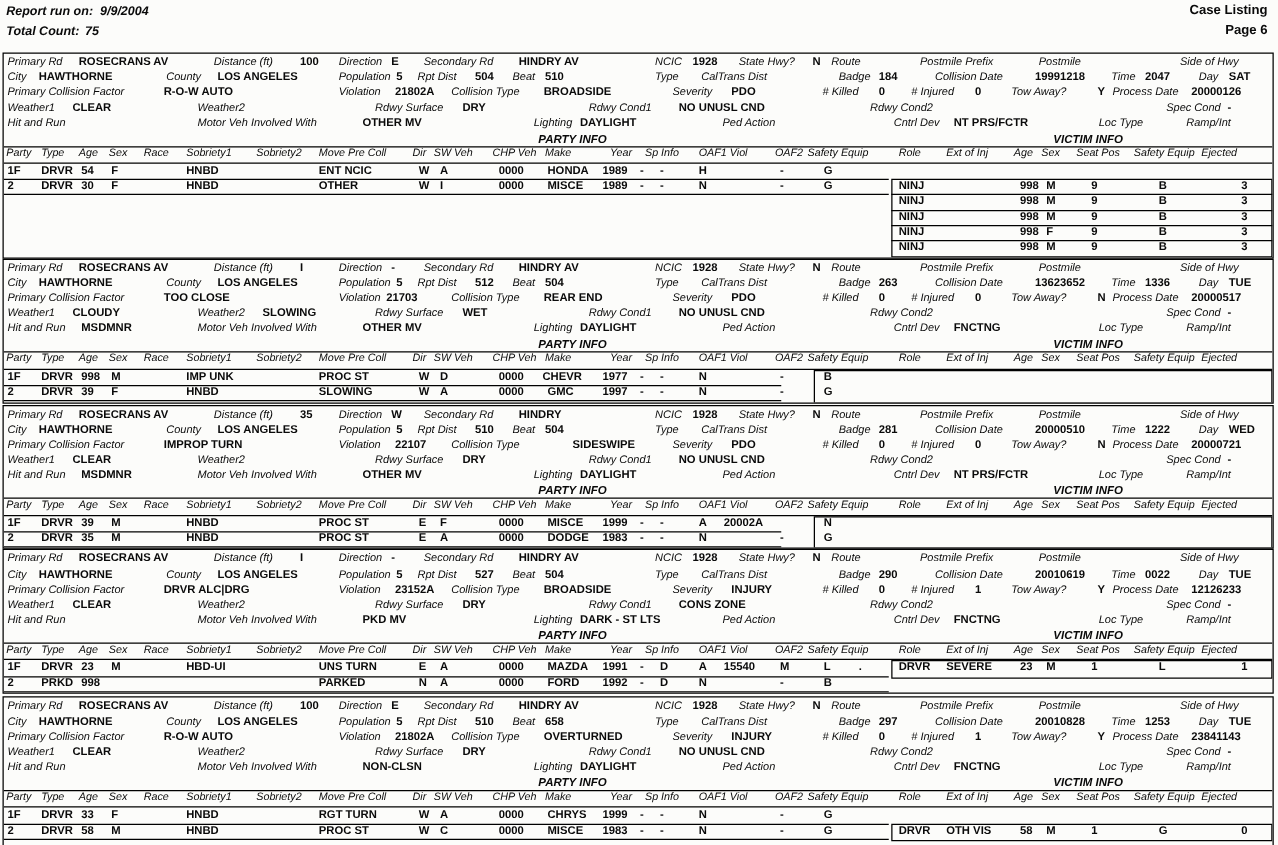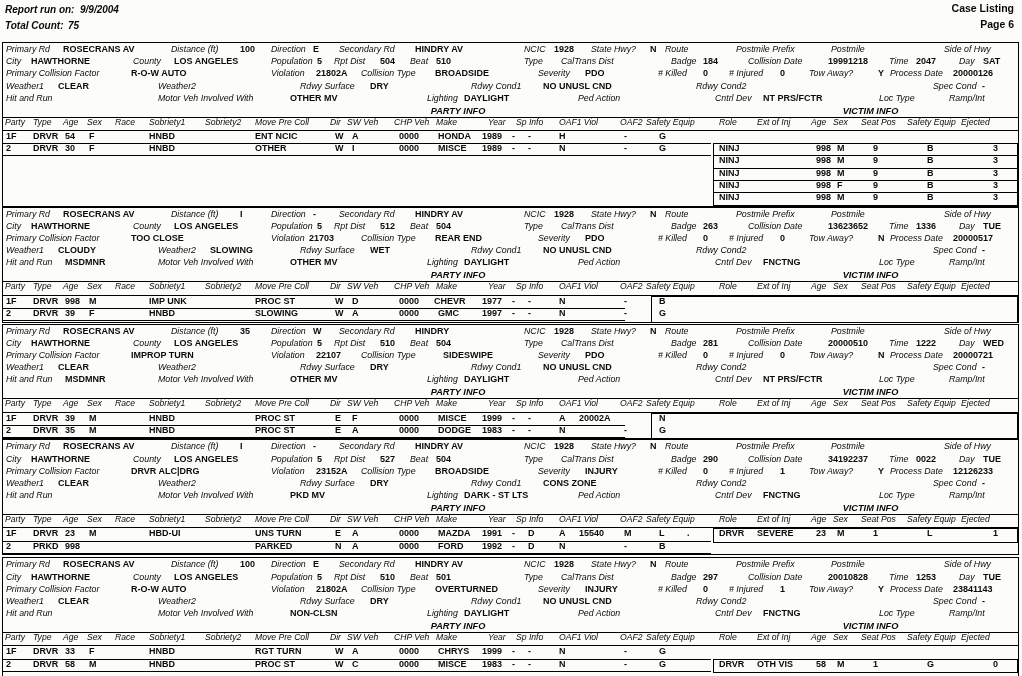--- a/index.html
+++ b/index.html
@@ -385,21 +385,21 @@
       <span class="vl" style="left:825px;top:14.2px;">20000510</span>
       <span class="lb" style="left:886px;top:14.2px;">Time</span>
       <span class="vl" style="left:913px;top:14.2px;">1222</span>
       <span class="lb" style="left:956px;top:14.2px;">Day</span>
       <span class="vl" style="left:980px;top:14.2px;">WED</span>
       <span class="lb" style="left:3px;top:26.4px;">Primary Collision Factor</span>
       <span class="vl" style="left:128px;top:26.4px;">IMPROP TURN</span>
       <span class="lb" style="left:268px;top:26.4px;">Violation</span>
       <span class="vl" style="left:313px;top:26.4px;">22107</span>
       <span class="lb" style="left:358px;top:26.4px;">Collision Type</span>
-      <span class="vl" style="left:440px;top:26.4px;">SIDESWIPE</span>
+      <span class="vl" style="left:455px;top:26.4px;">SIDESWIPE</span>
       <span class="lb" style="left:535px;top:26.4px;">Severity</span>
       <span class="vl" style="left:582px;top:26.4px;">PDO</span>
       <span class="lb" style="left:655px;top:26.4px;"># Killed</span>
       <span class="vl" style="left:700px;top:26.4px;">0</span>
       <span class="lb" style="left:726px;top:26.4px;"># Injured</span>
       <span class="vl" style="left:777px;top:26.4px;">0</span>
       <span class="lb" style="left:806px;top:26.4px;">Tow Away?</span>
       <span class="vl" style="left:875px;top:26.4px;">N</span>
       <span class="lb" style="left:887px;top:26.4px;">Process Date</span>
       <span class="vl" style="left:950px;top:26.4px;">20000721</span>
@@ -513,21 +513,21 @@
       <span class="vl" style="left:314px;top:14.2px;">5</span>
       <span class="lb" style="left:331px;top:14.2px;">Rpt Dist</span>
       <span class="vl" style="left:377px;top:14.2px;">527</span>
       <span class="lb" style="left:407px;top:14.2px;">Beat</span>
       <span class="vl" style="left:433px;top:14.2px;">504</span>
       <span class="lb" style="left:521px;top:14.2px;">Type</span>
       <span class="lb" style="left:558px;top:14.2px;">CalTrans Dist</span>
       <span class="lb" style="left:668px;top:14.2px;">Badge</span>
       <span class="vl" style="left:700px;top:14.2px;">290</span>
       <span class="lb" style="left:745px;top:14.2px;">Collision Date</span>
-      <span class="vl" style="left:825px;top:14.2px;">34192237</span>
+      <span class="vl" style="left:825px;top:14.2px;">20010619</span>
       <span class="lb" style="left:886px;top:14.2px;">Time</span>
       <span class="vl" style="left:913px;top:14.2px;">0022</span>
       <span class="lb" style="left:956px;top:14.2px;">Day</span>
       <span class="vl" style="left:980px;top:14.2px;">TUE</span>
       <span class="lb" style="left:3px;top:26.4px;">Primary Collision Factor</span>
       <span class="vl" style="left:128px;top:26.4px;">DRVR ALC|DRG</span>
       <span class="lb" style="left:268px;top:26.4px;">Violation</span>
       <span class="vl" style="left:313px;top:26.4px;">23152A</span>
       <span class="lb" style="left:358px;top:26.4px;">Collision Type</span>
       <span class="vl" style="left:432px;top:26.4px;">BROADSIDE</span>
@@ -651,21 +651,21 @@
       <span class="lb" style="left:941px;top:2px;">Side of Hwy</span>
       <span class="lb" style="left:3px;top:14.2px;">City</span>
       <span class="vl" style="left:28px;top:14.2px;">HAWTHORNE</span>
       <span class="lb" style="left:130px;top:14.2px;">County</span>
       <span class="vl" style="left:171px;top:14.2px;">LOS ANGELES</span>
       <span class="lb" style="left:268px;top:14.2px;">Population</span>
       <span class="vl" style="left:314px;top:14.2px;">5</span>
       <span class="lb" style="left:331px;top:14.2px;">Rpt Dist</span>
       <span class="vl" style="left:377px;top:14.2px;">510</span>
       <span class="lb" style="left:407px;top:14.2px;">Beat</span>
-      <span class="vl" style="left:433px;top:14.2px;">501</span>
+      <span class="vl" style="left:433px;top:14.2px;">658</span>
       <span class="lb" style="left:521px;top:14.2px;">Type</span>
       <span class="lb" style="left:558px;top:14.2px;">CalTrans Dist</span>
       <span class="lb" style="left:668px;top:14.2px;">Badge</span>
       <span class="vl" style="left:700px;top:14.2px;">297</span>
       <span class="lb" style="left:745px;top:14.2px;">Collision Date</span>
       <span class="vl" style="left:825px;top:14.2px;">20010828</span>
       <span class="lb" style="left:886px;top:14.2px;">Time</span>
       <span class="vl" style="left:913px;top:14.2px;">1253</span>
       <span class="lb" style="left:956px;top:14.2px;">Day</span>
       <span class="vl" style="left:980px;top:14.2px;">TUE</span>

